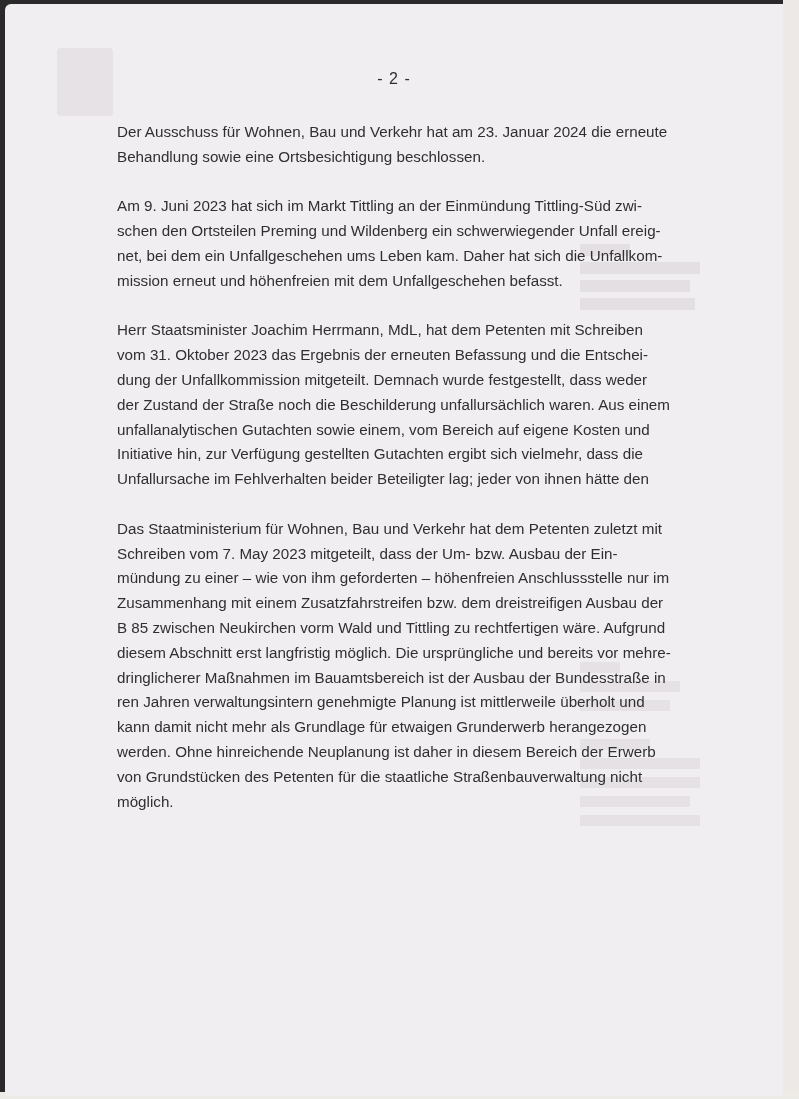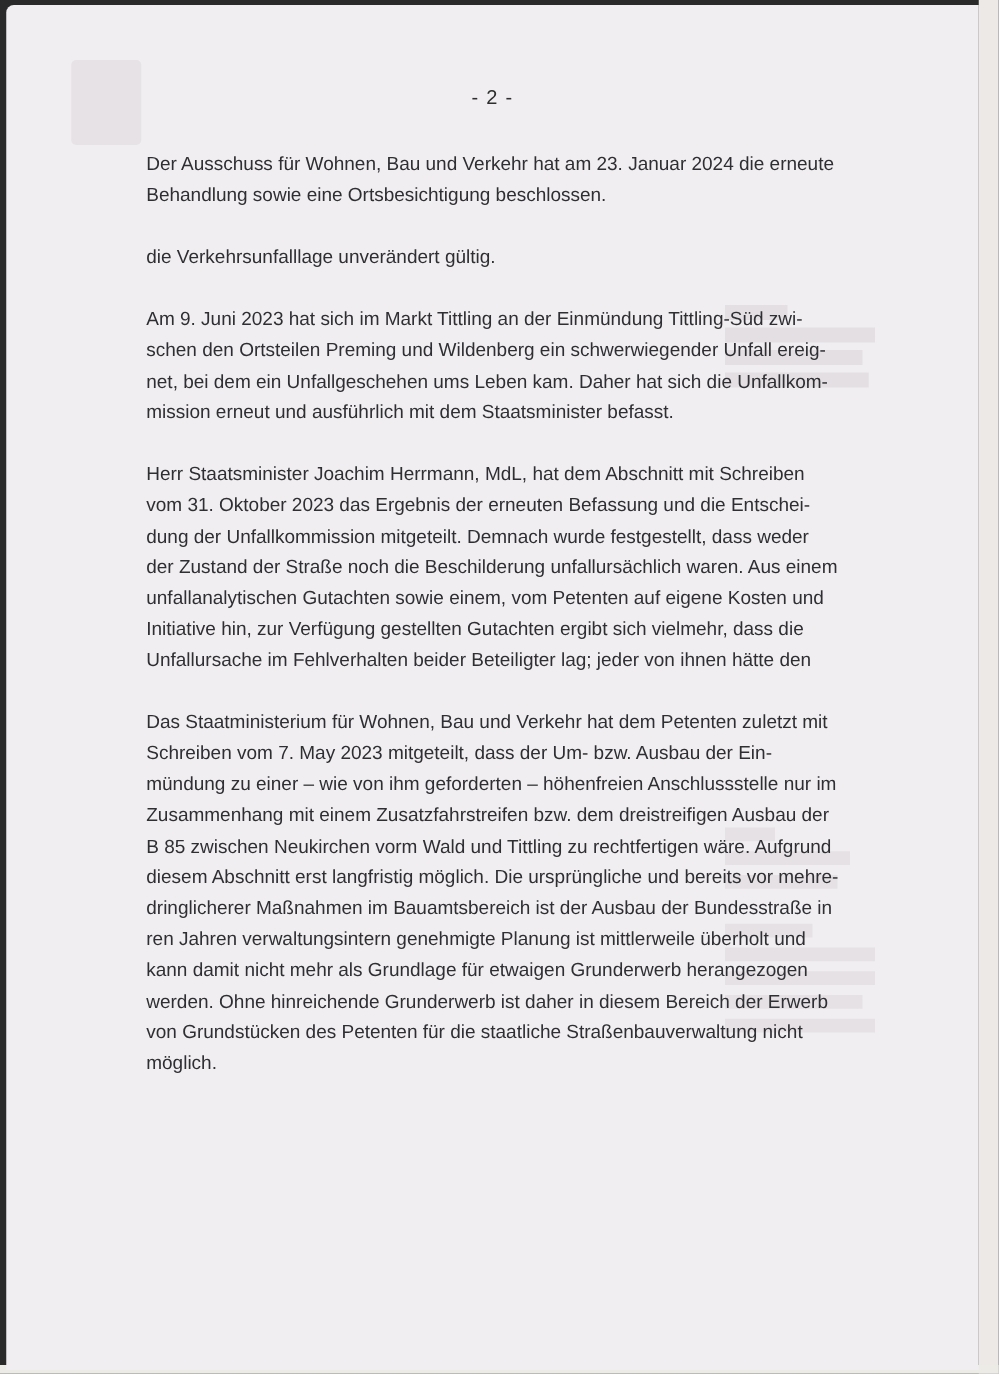--- a/index.html
+++ b/index.html
@@ -122,45 +122,44 @@
   </div>
 
   <div class="page-number">- 2 -</div>
 
   <div class="body-text">
     <div class="para">
       <span class="line">Der Ausschuss für Wohnen, Bau und Verkehr hat am 23. Januar 2024 die erneute</span>
       <span class="line">Behandlung sowie eine Ortsbesichtigung beschlossen.</span>
     </div>
     <div class="para">
-      <span class="line">die Verkehrsunfalllage unverändert gültig.</span>
     </div>
     <div class="para">
       <span class="line">Am 9. Juni 2023 hat sich im Markt Tittling an der Einmündung Tittling-Süd zwi-</span>
       <span class="line">schen den Ortsteilen Preming und Wildenberg ein schwerwiegender Unfall ereig-</span>
       <span class="line">net, bei dem ein Unfallgeschehen ums Leben kam. Daher hat sich die Unfallkom-</span>
-      <span class="line">mission erneut und ausführlich mit dem Staatsminister befasst.</span>
+      <span class="line">mission erneut und höhenfreien mit dem Unfallgeschehen befasst.</span>
     </div>
     <div class="para">
-      <span class="line">Herr Staatsminister Joachim Herrmann, MdL, hat dem Abschnitt mit Schreiben</span>
+      <span class="line">Herr Staatsminister Joachim Herrmann, MdL, hat dem Petenten mit Schreiben</span>
       <span class="line">vom 31. Oktober 2023 das Ergebnis der erneuten Befassung und die Entschei-</span>
       <span class="line">dung der Unfallkommission mitgeteilt. Demnach wurde festgestellt, dass weder</span>
       <span class="line">der Zustand der Straße noch die Beschilderung unfallursächlich waren. Aus einem</span>
-      <span class="line">unfallanalytischen Gutachten sowie einem, vom Petenten auf eigene Kosten und</span>
+      <span class="line">unfallanalytischen Gutachten sowie einem, vom Bereich auf eigene Kosten und</span>
       <span class="line">Initiative hin, zur Verfügung gestellten Gutachten ergibt sich vielmehr, dass die</span>
       <span class="line">Unfallursache im Fehlverhalten beider Beteiligter lag; jeder von ihnen hätte den</span>
     </div>
     <div class="para">
       <span class="line">Das Staatministerium für Wohnen, Bau und Verkehr hat dem Petenten zuletzt mit</span>
       <span class="line">Schreiben vom 7. May 2023 mitgeteilt, dass der Um- bzw. Ausbau der Ein-</span>
       <span class="line">mündung zu einer – wie von ihm geforderten – höhenfreien Anschlussstelle nur im</span>
       <span class="line">Zusammenhang mit einem Zusatzfahrstreifen bzw. dem dreistreifigen Ausbau der</span>
       <span class="line">B 85 zwischen Neukirchen vorm Wald und Tittling zu rechtfertigen wäre. Aufgrund</span>
       <span class="line">diesem Abschnitt erst langfristig möglich. Die ursprüngliche und bereits vor mehre-</span>
       <span class="line">dringlicherer Maßnahmen im Bauamtsbereich ist der Ausbau der Bundesstraße in</span>
       <span class="line">ren Jahren verwaltungsintern genehmigte Planung ist mittlerweile überholt und</span>
       <span class="line">kann damit nicht mehr als Grundlage für etwaigen Grunderwerb herangezogen</span>
-      <span class="line">werden. Ohne hinreichende Grunderwerb ist daher in diesem Bereich der Erwerb</span>
+      <span class="line">werden. Ohne hinreichende Neuplanung ist daher in diesem Bereich der Erwerb</span>
       <span class="line">von Grundstücken des Petenten für die staatliche Straßenbauverwaltung nicht</span>
       <span class="line">möglich.</span>
     </div>
   </div>
 </div>
 
 </body></html>

